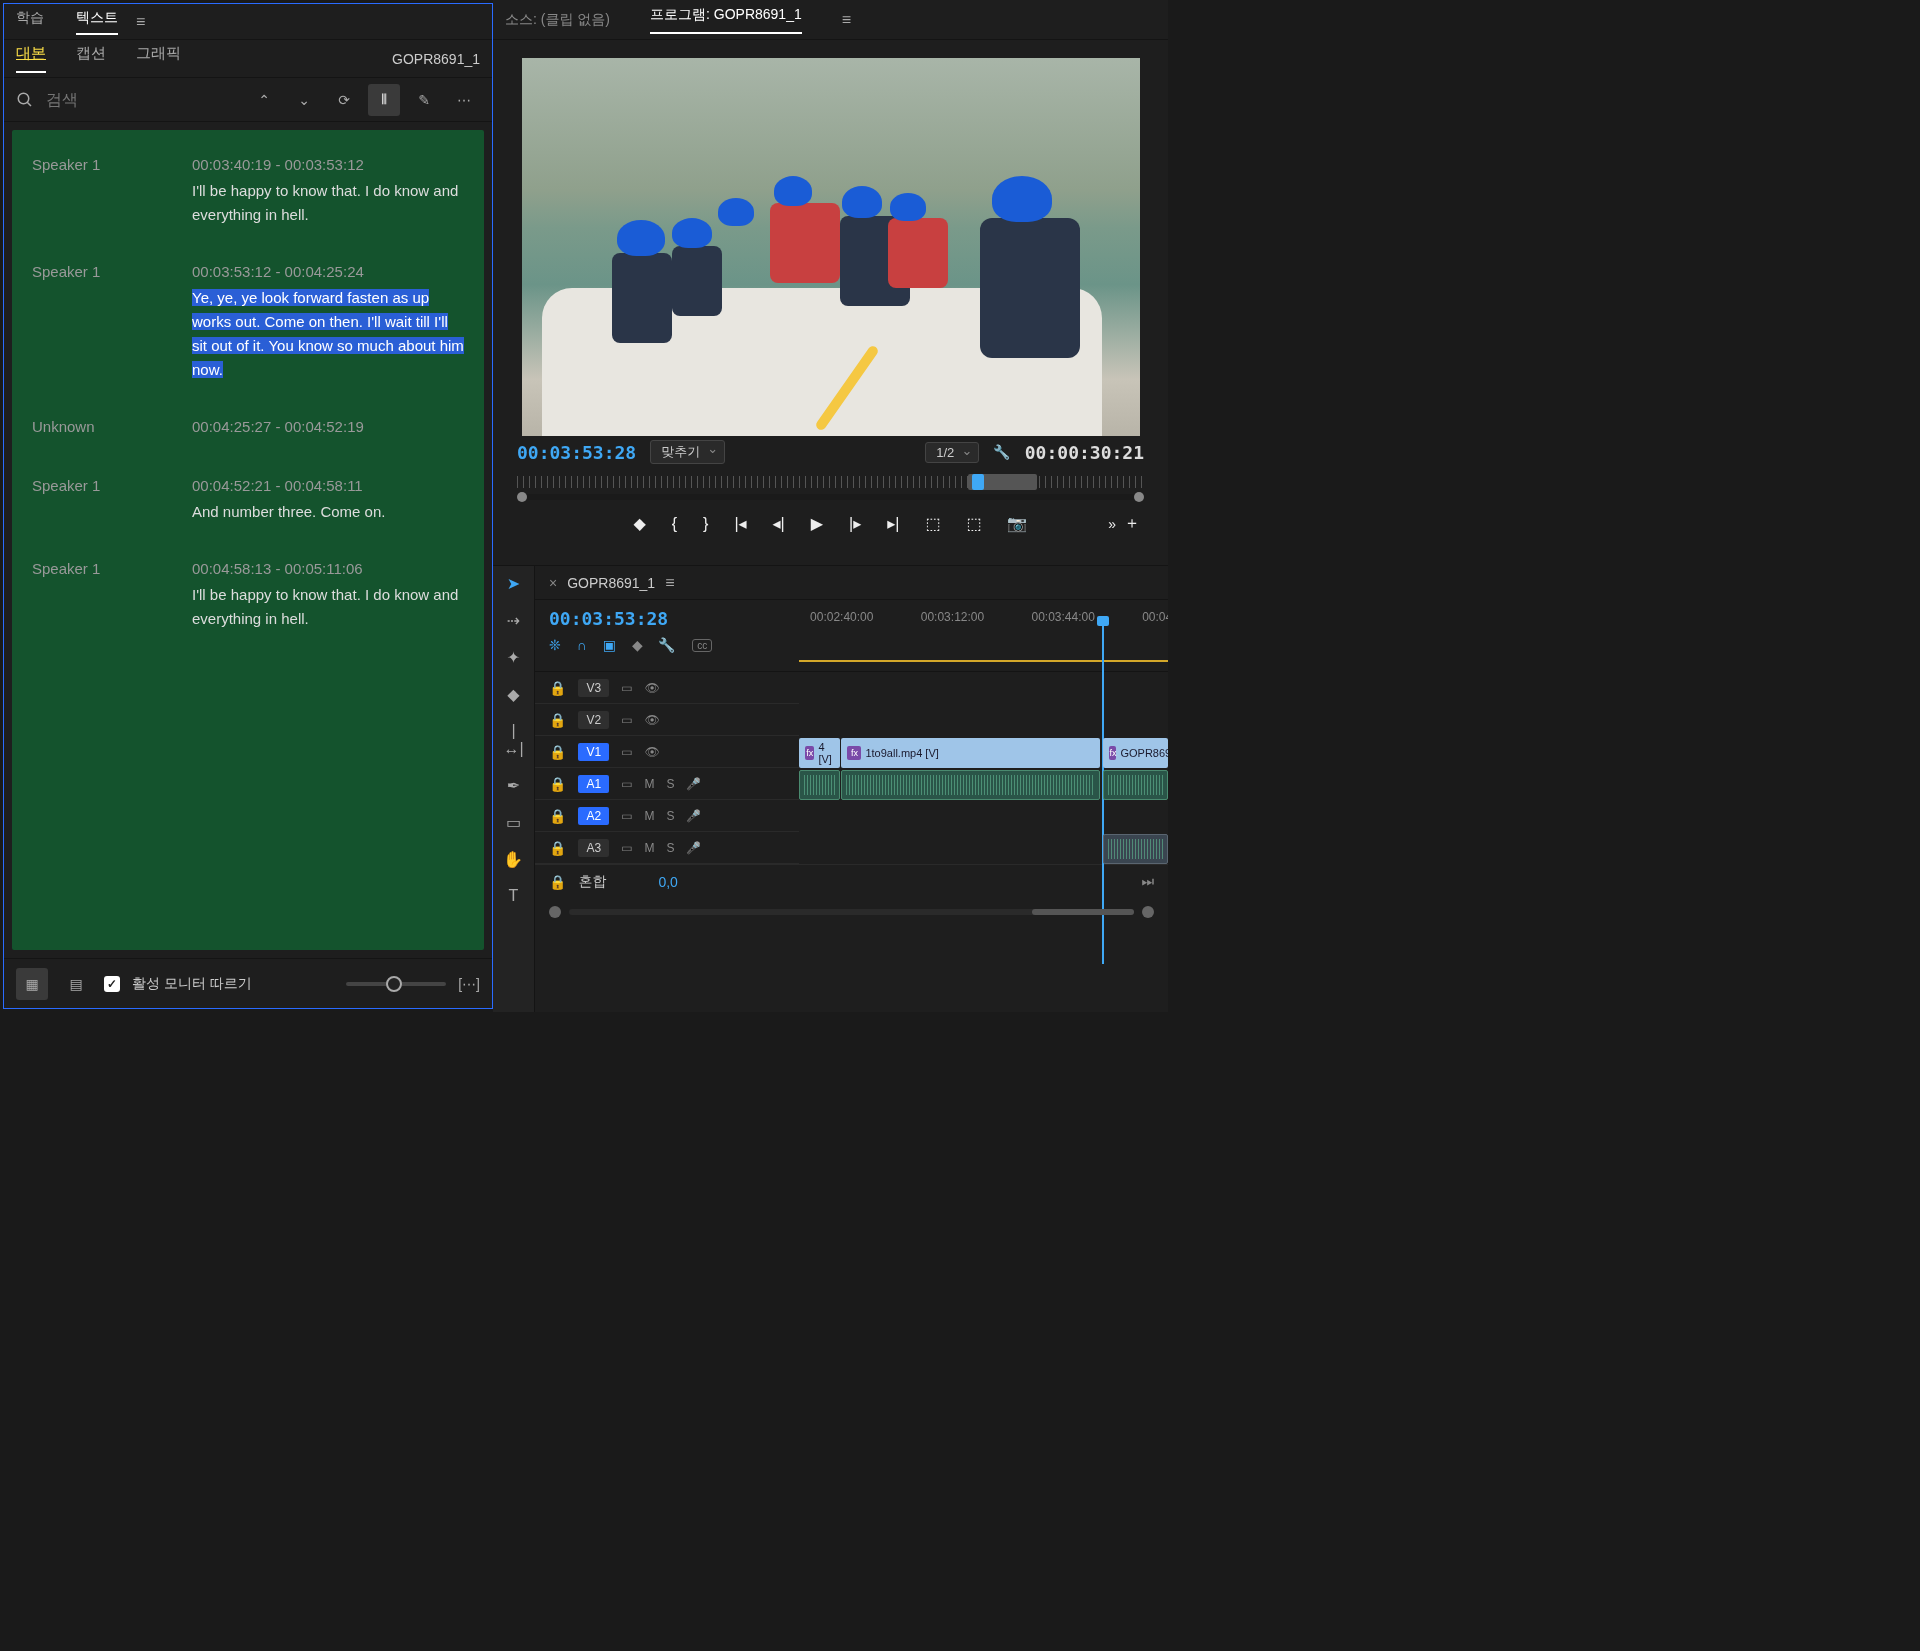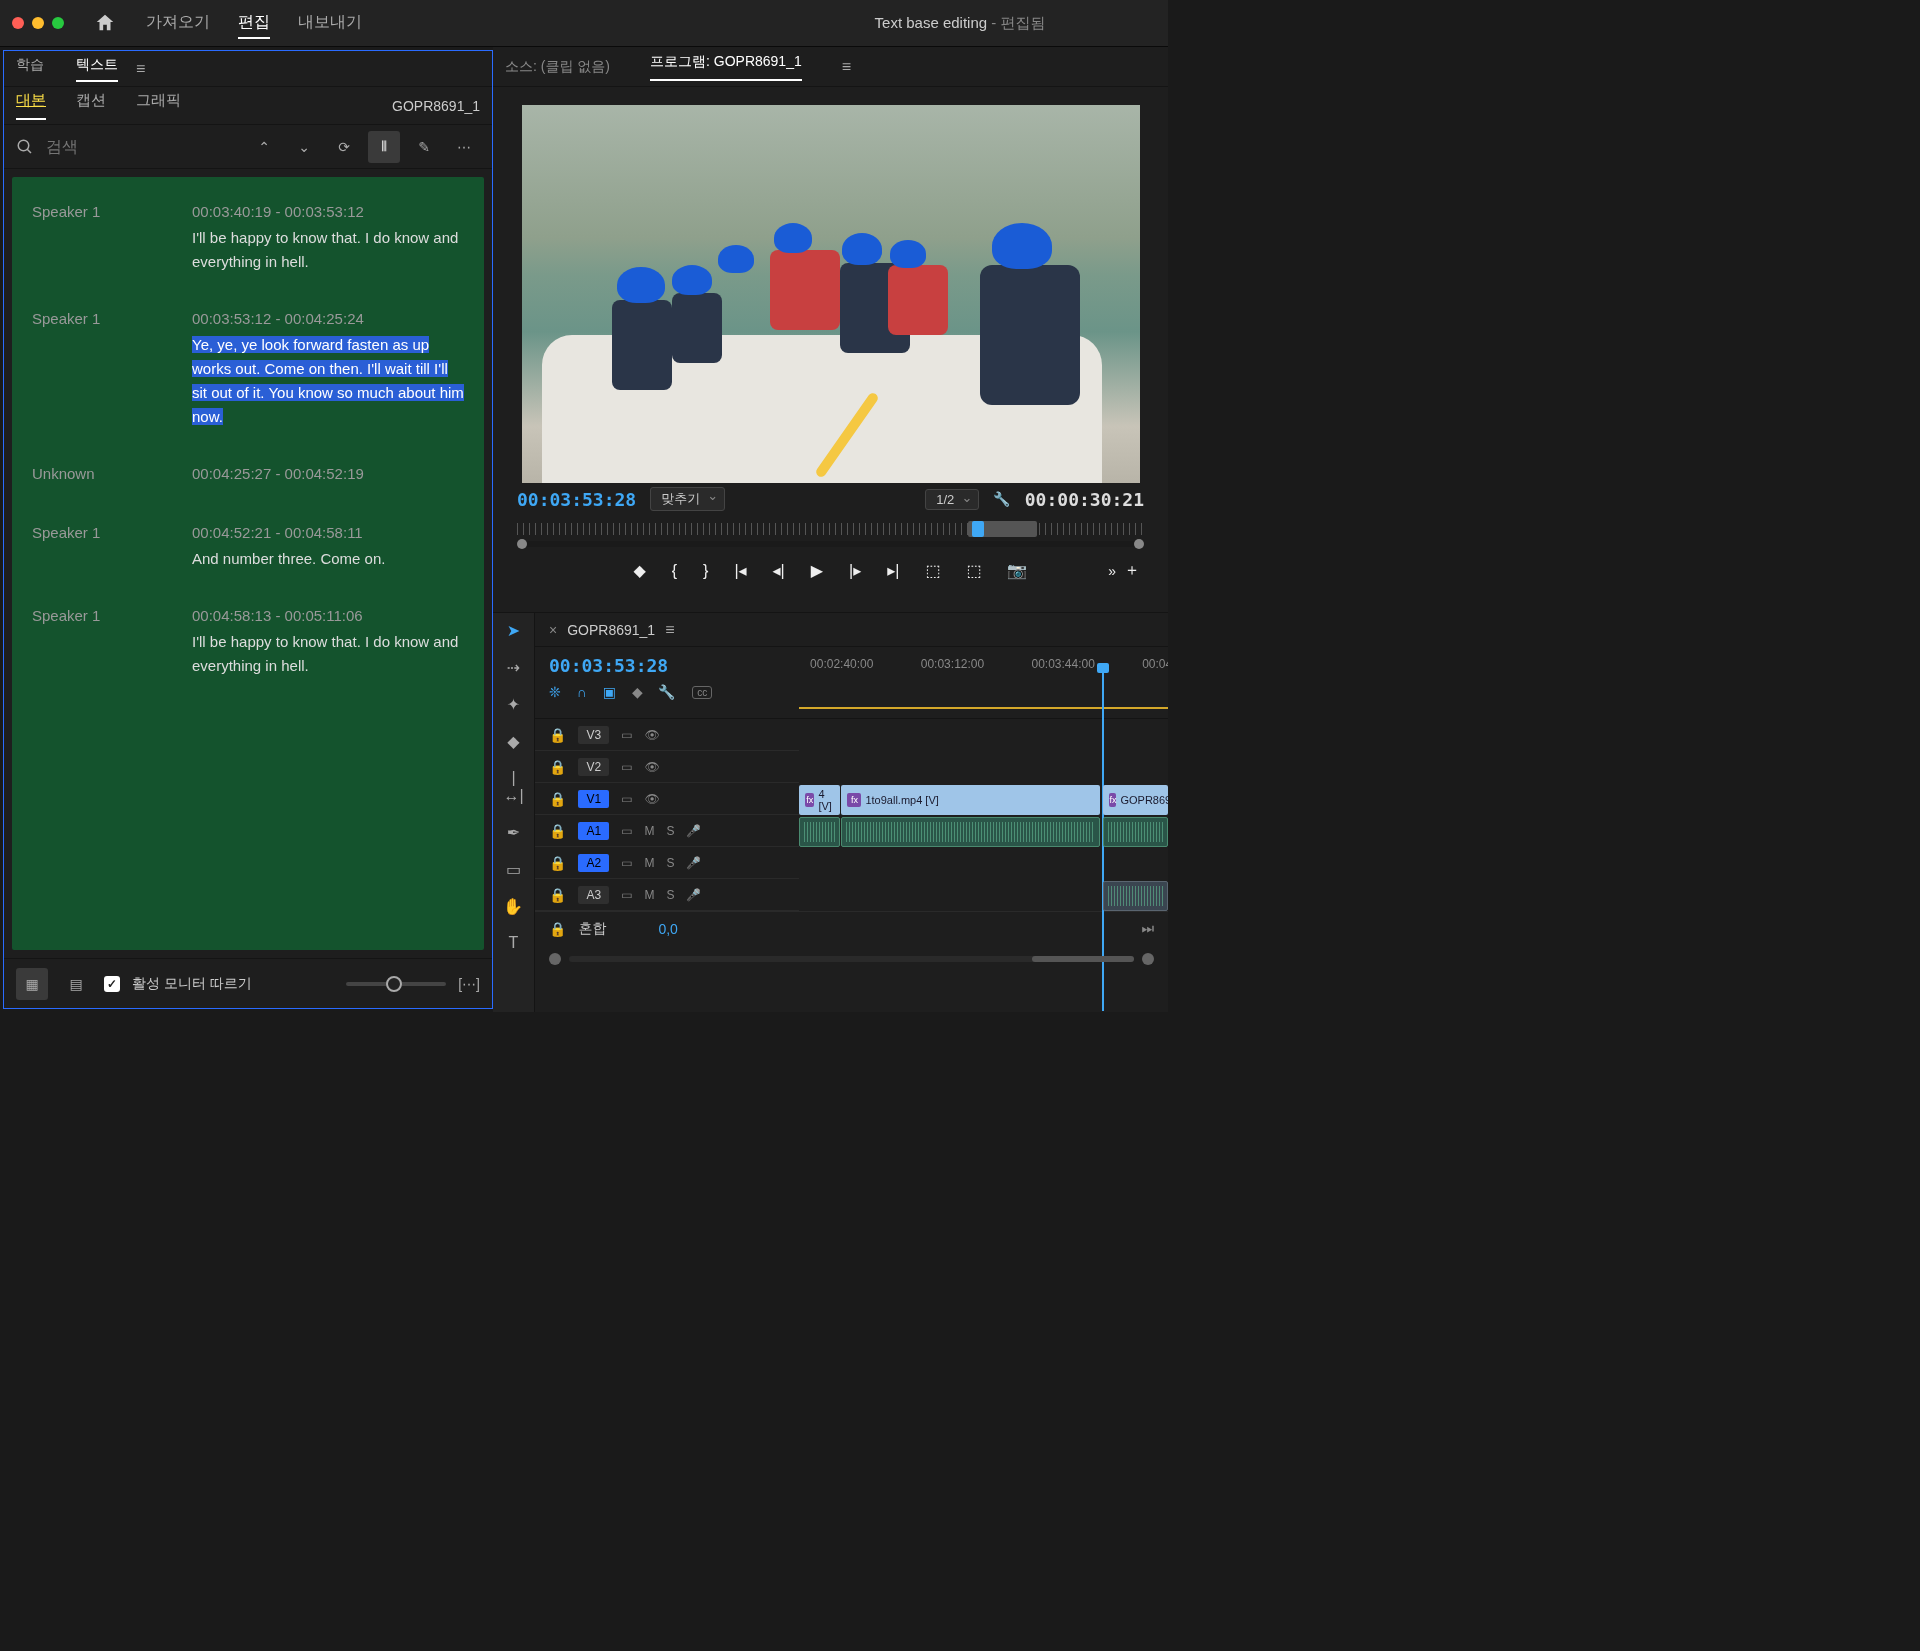--- a/index.html
+++ b/index.html
@@ -99,58 +99,40 @@
 .ruler-labels { position: absolute; top: 10px; left: 0; width: 100%; display: flex; font-size: 12px; color: #888; }
 .ruler-labels span { position: absolute; }
 .ruler-line { position: absolute; top: 60px; left: 0; width: 100%; height: 2px; background: #d4a82a; }
 .playhead { position: absolute; top: 24px; width: 2px; background: #3fa8f5; height: 340px; }
 .playhead::before { content: ""; position: absolute; top: -8px; left: -5px; width: 12px; height: 10px; background: #3fa8f5; border-radius: 2px; }
 .tracks { display: flex; }
 .track-headers { width: 264px; }
 .track-row { height: 32px; display: flex; align-items: center; gap: 12px; padding: 0 14px; border-bottom: 1px solid #2a2a2a; }
 .track-row .lock { color: #888; font-size: 14px; cursor: pointer; }
 .track-row .tname { background: #2f2f2f; color: #ccc; padding: 2px 8px; font-size: 12px; border-radius: 2px; cursor: pointer; }
-.track-row .tname.on { background: #2a6bff; color: #000000; }
+.track-row .tname.on { background: #2a6bff; color: #ffffff; }
 .track-row .eye, .track-row .sq, .track-row .m, .track-row .s, .track-row .mic { color: #888; font-size: 12px; cursor: pointer; }
 .track-content { flex: 1; position: relative; }
 .clip { position: absolute; height: 30px; border-radius: 2px; display: flex; align-items: center; padding: 0 6px; font-size: 11px; overflow: hidden; }
 .clip-v { background: #9fc5e8; color: #1a1a2e; }
 .audio-wave { position: absolute; height: 30px; background: #2a5548; border: 1px solid #4a8a6f; border-radius: 2px; }
 .audio-wave::before { content: ""; position: absolute; inset: 4px; background: repeating-linear-gradient(90deg, #5aa888 0 1px, transparent 1px 3px); opacity: 0.7; }
 .fx-badge { width: 14px; height: 14px; background: #7a4aa8; border-radius: 2px; display: inline-flex; align-items: center; justify-content: center; font-size: 9px; color: #fff; margin-right: 4px; }
 .mix-row { height: 34px; display: flex; align-items: center; padding: 0 14px; gap: 12px; border-top: 1px solid #2a2a2a; }
 .tl-scroll { height: 20px; display: flex; align-items: center; padding: 0 14px; margin-top: 4px; }
 .tl-scroll .dot { width: 12px; height: 12px; border-radius: 50%; background: #666; }
 .tl-scroll .bar { flex: 1; height: 6px; background: #2a2a2a; margin: 0 8px; border-radius: 3px; position: relative; }
 .tl-scroll .thumb { position: absolute; right: 0; width: 18%; height: 100%; background: #555; border-radius: 3px; }
 svg { display: block; }
 </style>
 </head>
 <body>
 
 <div class="app">
 
-  <div class="titlebar">
-    <div class="traffic">
-      <span class="tl-red"></span>
-      <span class="tl-yellow"></span>
-      <span class="tl-green"></span>
-    </div>
-    <svg class="home-icon" viewBox="0 0 24 24">
-        <path d="M12 3l9 8h-3v9h-4v-6h-4v6H6v-9H3z"></path>
-      </svg>
-    <div class="top-tabs">
-      <div class="top-tab">가져오기</div>
-      <div class="top-tab active">편집</div>
-      <div class="top-tab">내보내기</div>
-    </div>
-    <div class="win-title">
-      <span>Text base editing</span><span class="dim"> - 편집됨</span>
-    </div>
-  </div>
 
   <div class="main">
 
     <div class="left">
       <div class="panel-tabs">
         <div class="items">
           <span class="ptab">학습</span>
           <span class="ptab active">텍스트</span>
         </div>
         <span class="menu-icon">≡</span>

